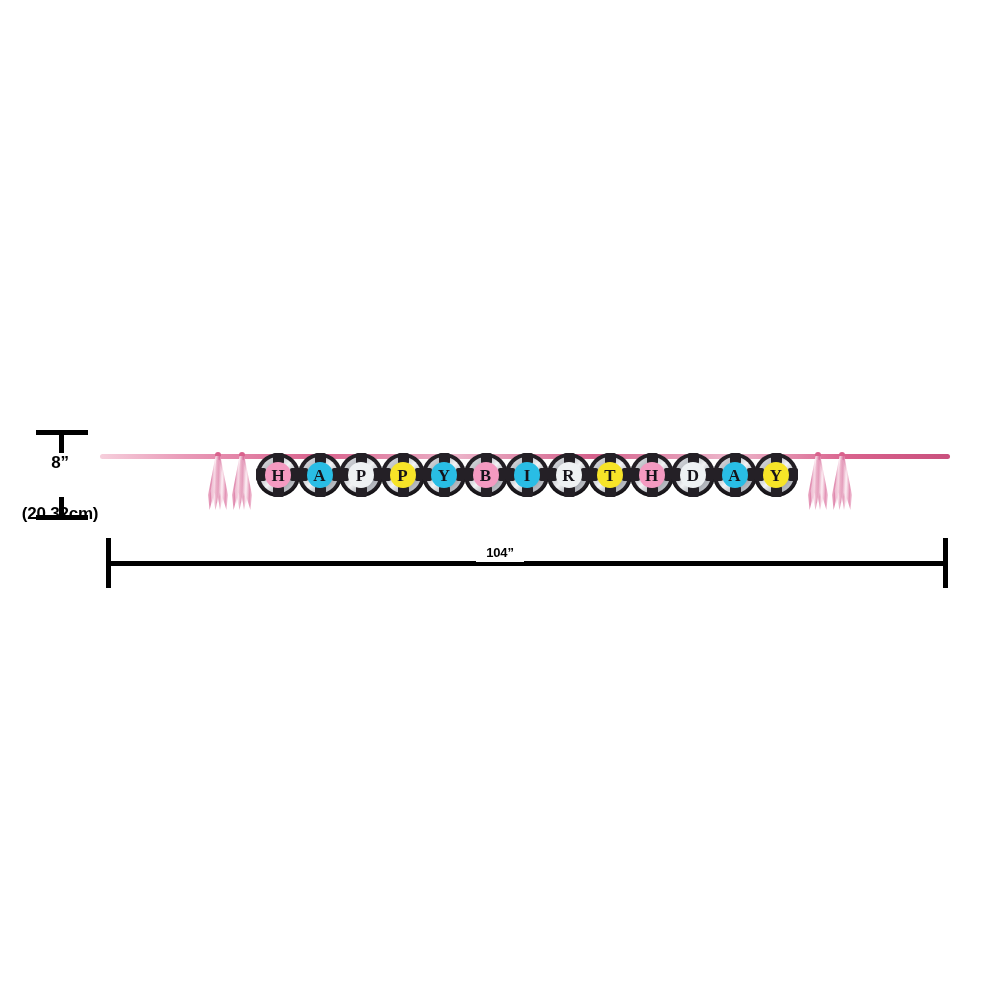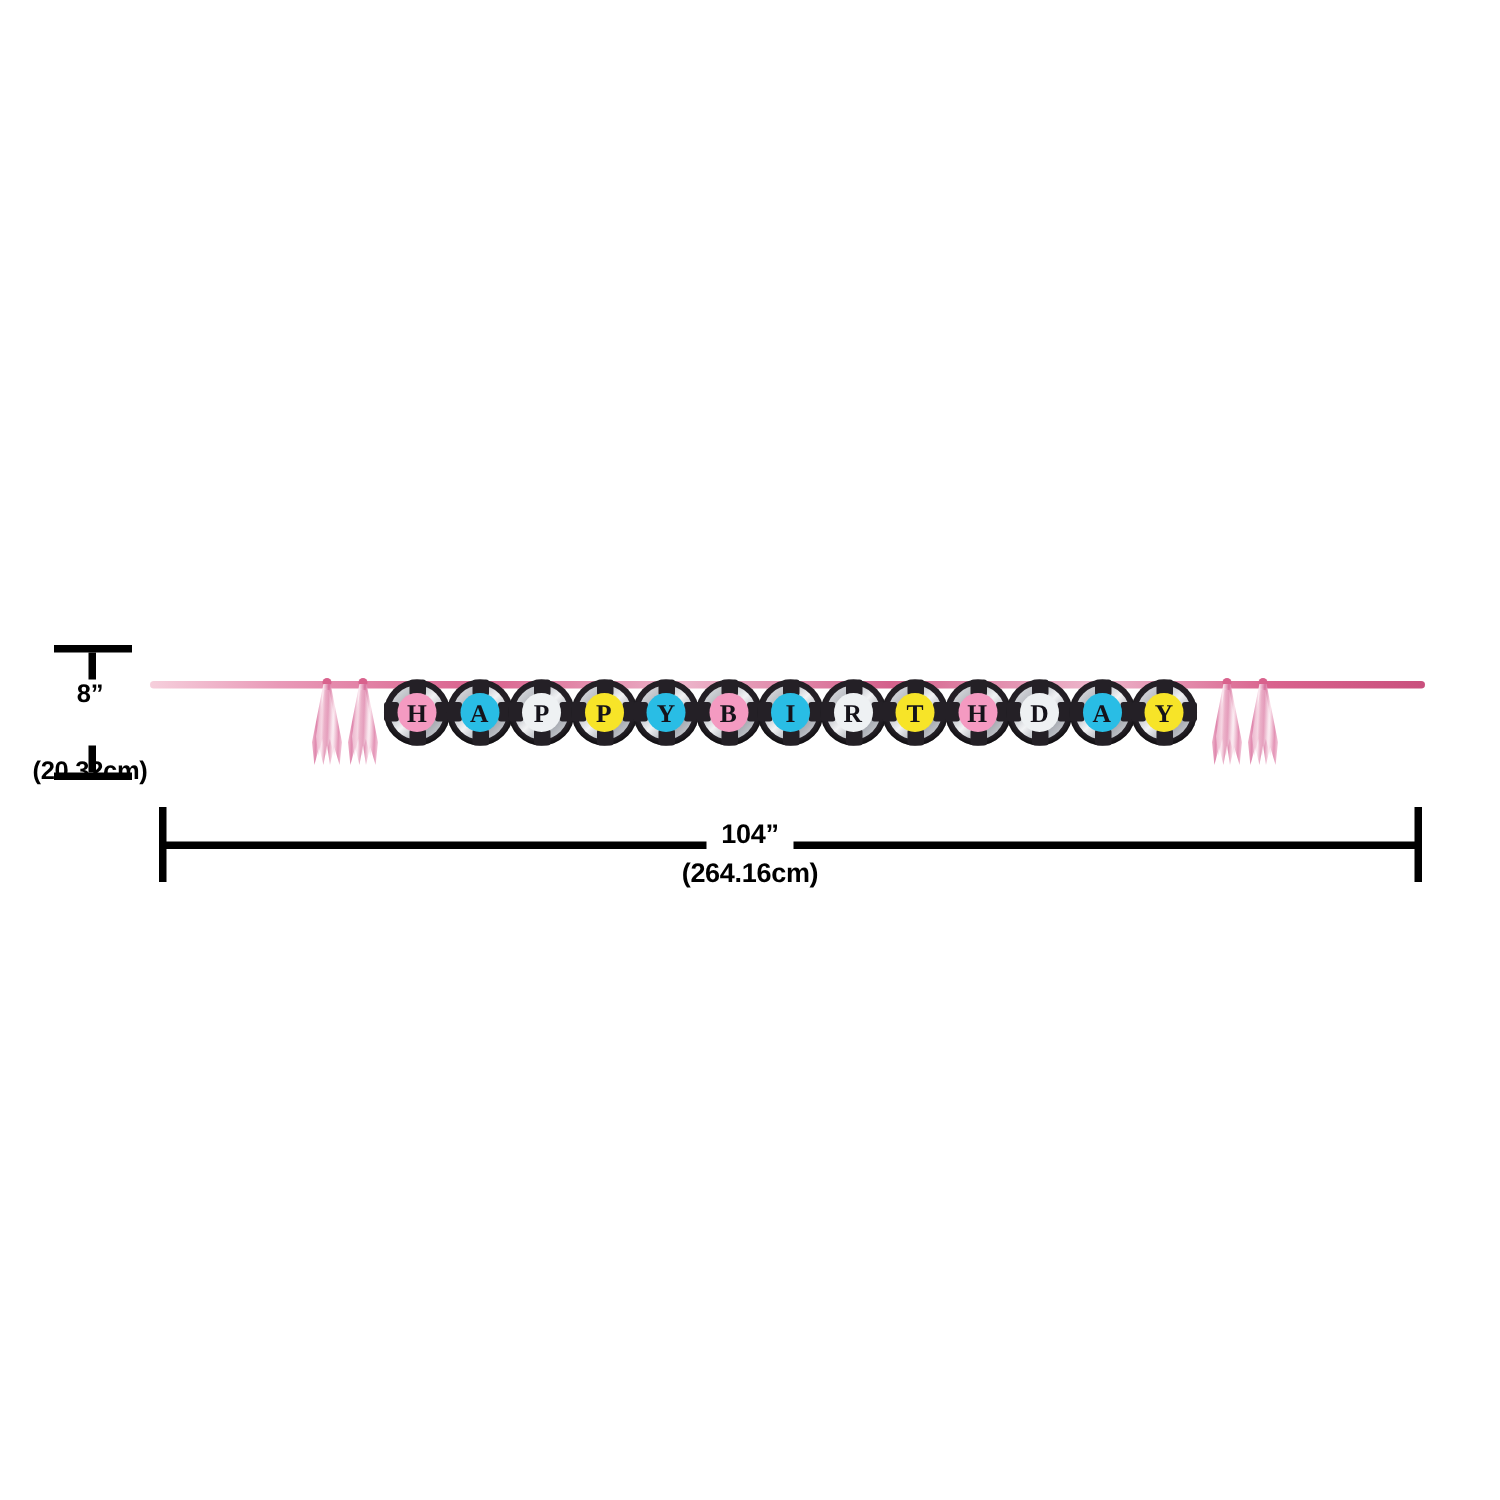--- a/index.html
+++ b/index.html
@@ -85,21 +85,21 @@
     right: 3px;
     height: 5px;
     background: #000000;
   }
   .hdim-label {
     position: absolute;
     left: 0;
     right: 0;
     top: 544px;
     text-align: center;
-    font-size: 18px;
+    font-size: 13px;
     font-weight: bold;
     color: #000000;
     line-height: 1.4;
     letter-spacing: -0.2px;
     pointer-events: none;
   }
   .hdim-label .l1 {
     display: inline-block;
     background: #ffffff;
     padding: 0 10px;
@@ -374,16 +374,15 @@
     <span class="l2">(20.32cm)</span>
   </div>
 
   <div class="hdim">
     <div class="tick left"></div>
     <div class="bar"></div>
     <div class="tick right"></div>
   </div>
   <div class="hdim-label">
     <span class="l1">104”</span>
-    <span class="l2">(264.16cm)</span>
   </div>
 
 </div>
 
 </body></html>

